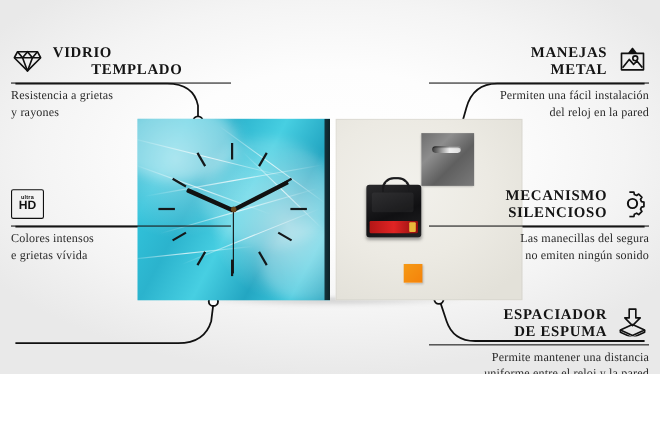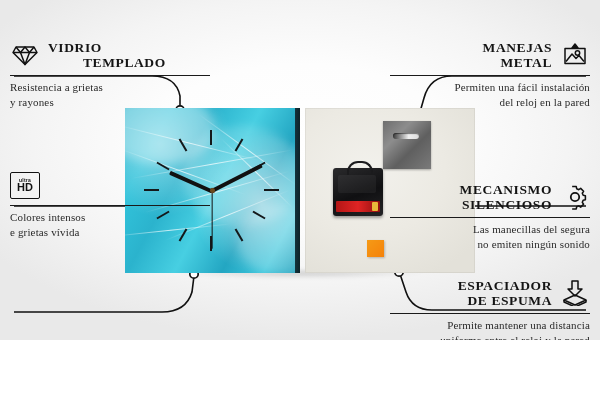--- a/index.html
+++ b/index.html
@@ -47,21 +47,21 @@
     font-size:11px;color:#2a2a2a;line-height:1.35;
     letter-spacing:.15px;
   }
   .feat-sub .l2{display:block;}
 
   
   #f-vidrio{top:38px;left:10px;}
   #f-impresion{top:168px;left:10px;}
   #f-bordes{top:278px;left:10px;}
   #f-manejas{top:38px;right:10px;}
-  #f-mecanismo{top:180px;right:10px;}
+  #f-mecanismo{top:168px;right:10px;}
   #f-espaciador{top:276px;right:10px;}
 
   
   .hd-box{
     width:30px;height:25px;border:1.6px solid #111;border-radius:2px;
     display:flex;flex-direction:column;align-items:center;justify-content:center;
     line-height:1;
   }
   .hd-box .ultra{font-size:5px;font-weight:700;letter-spacing:.2px;font-family:"Liberation Sans",sans-serif;}
   .hd-box .hd{font-size:11px;font-weight:700;font-family:"Liberation Sans",sans-serif;margin-top:-1px;}

